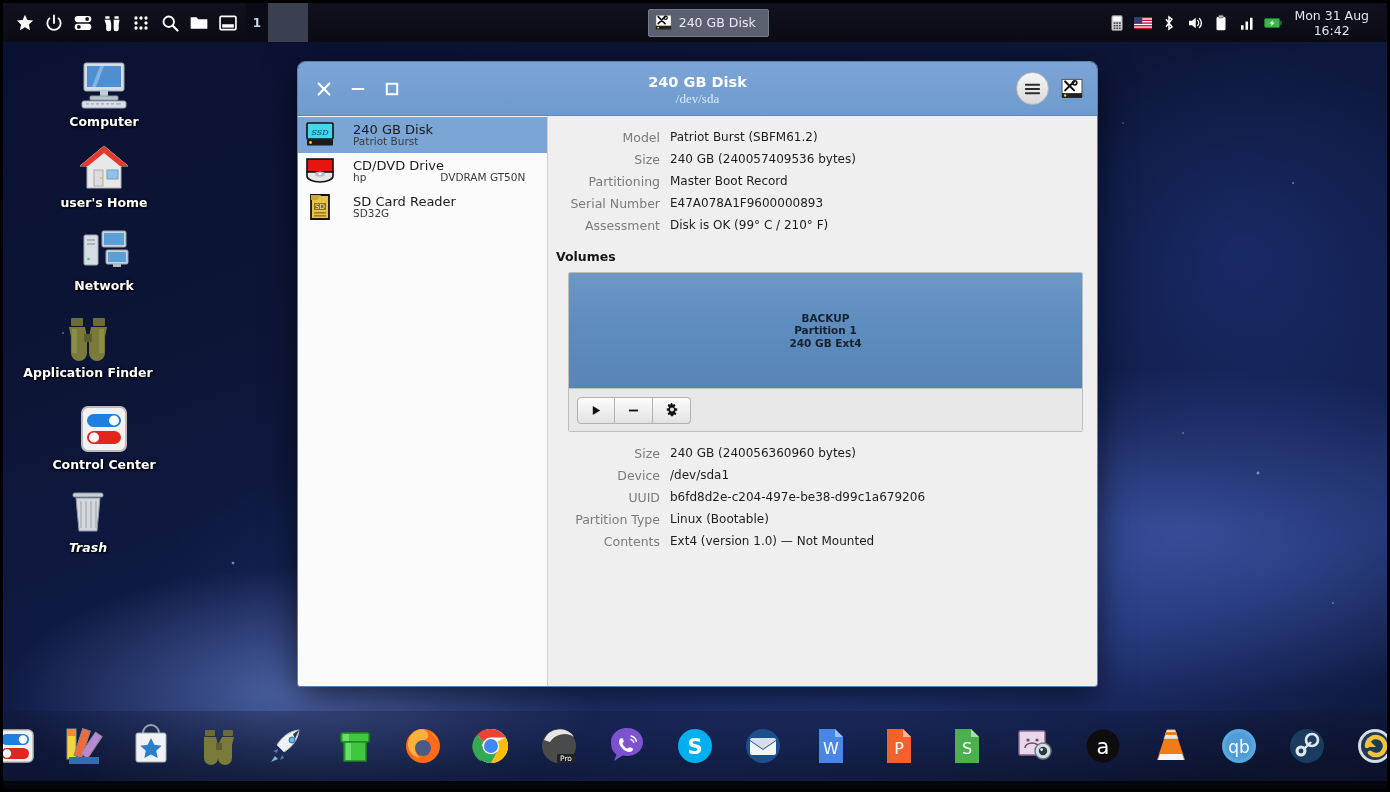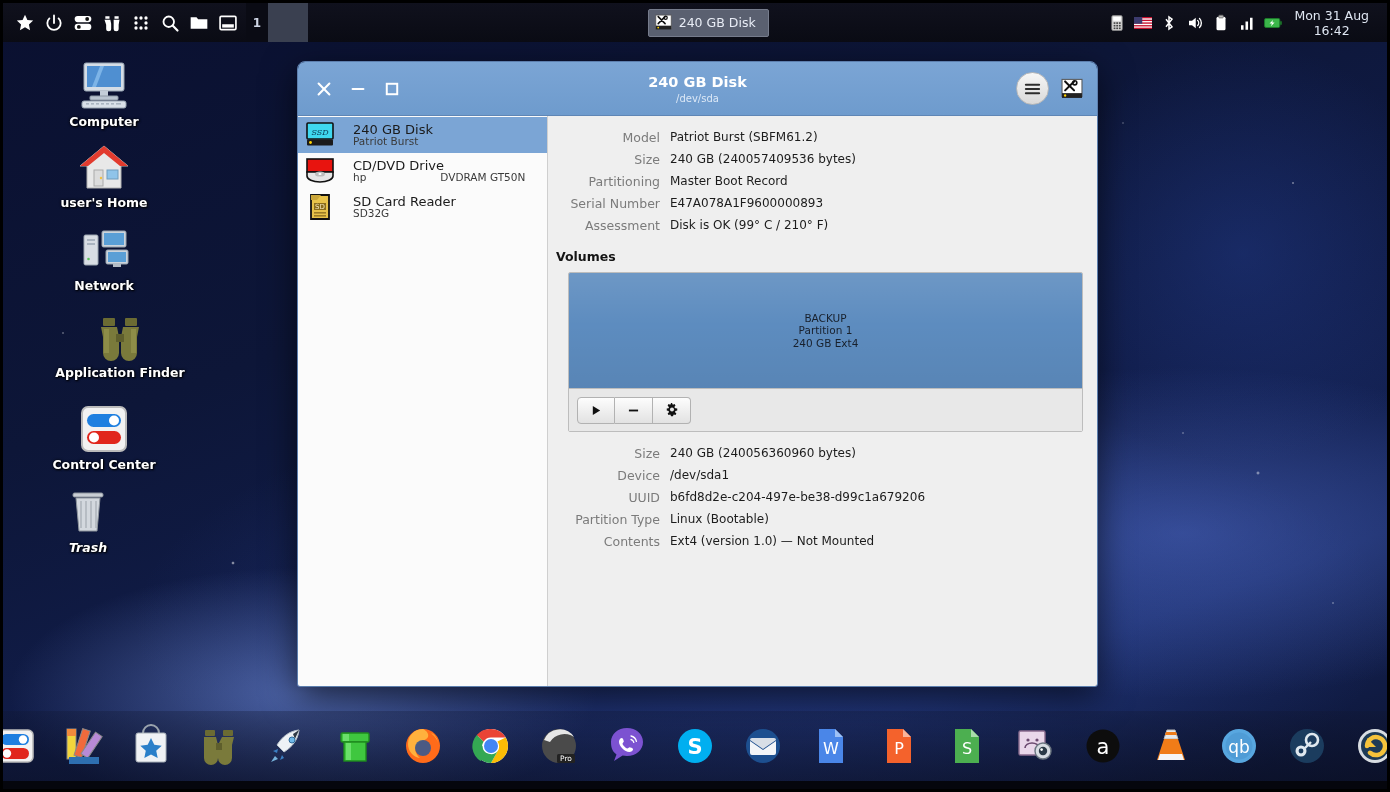--- a/index.html
+++ b/index.html
@@ -83,21 +83,21 @@
     height: 54px; background: linear-gradient(#7ba5d5, #6e9bcd);
     display: flex; align-items: center; position: relative;
     border-bottom: 1px solid #5f86b5;
   }
   .wbtns { display: flex; align-items: center; gap: 16px; padding-left: 17px; }
   .wbtn { width: 18px; height: 18px; cursor: pointer; }
   .title-center {
     position: absolute; left: 0; right: 0; text-align: center; pointer-events: none;
   }
   .title-main { color: #fff; font-size: 14.5px; font-weight: bold; line-height: 19px; }
-  .title-sub { color: #dce8f6; font-size: 10px; line-height: 13px; }
+  .title-sub { color: #dce8f6; font-size: 13px; line-height: 13px; font-family: Liberation Serif, serif; }
   .title-right { margin-left: auto; display: flex; align-items: center; gap: 12px; padding-right: 14px; }
   .menu-btn {
     width: 33px; height: 33px; border-radius: 50%;
     background: linear-gradient(#f6f6f6, #d9d9d9);
     border: 1px solid #b8b8b8; display: flex; align-items: center; justify-content: center;
     cursor: pointer;
   }
   #wbody { display: flex; height: 572px; }
   #sidebar {
     width: 250px; background: #fbfbfb; border-right: 1px solid #cfcfcf;
@@ -111,21 +111,21 @@
   .dev-name { font-size: 13px; color: #1b1b1b; white-space: nowrap; }
   .dev-sub { font-size: 10.5px; color: #3a3a3a; white-space: nowrap; }
   .dev-sub .sub2 { padding-left: 26px; margin-left: 48px; }
   #content {
     flex: 1; background: #efefef; padding: 14px 14px 0 0; overflow: hidden;
   }
   .kv { display: flex; margin-bottom: 7px; align-items: flex-start; }
   .kv .k { width: 122px; text-align: right; color: #7b7b7b; font-size: 12.5px; padding-right: 10px; }
   .kv .v { color: #1c1c1c; font-size: 12px; }
   .section-title { font-size: 12.5px; font-weight: bold; color: #141414; margin: 16px 0 8px 8px; }
-  .vol-wrap { margin-left: 20px; margin-right: 0; }
+  .vol-wrap { margin-left: 20px; margin-right: 0; font-weight: bold; }
   .vol-frame {
     border: 1px solid #bdbdbd; background: #fff; border-radius: 2px; overflow: hidden;
   }
   .vol-bar {
     height: 116px; background: #5d8cbf; display: flex; align-items: center; justify-content: center;
     border-bottom: 1px solid #bdbdbd; position: relative;
   }
   .vol-bar::before {
     content:""; position:absolute; inset:0;
     background: linear-gradient(rgba(255,255,255,0.10), rgba(255,255,255,0) 45%, rgba(0,0,0,0.05));
@@ -322,21 +322,21 @@
         <rect x="26" y="6" width="24" height="16" rx="1.5" fill="#ccd4dc" stroke="#98a3ae"></rect>
         <rect x="28" y="8" width="20" height="12" fill="#5a9fd6"></rect>
         <rect x="30" y="25" width="22" height="14" rx="1.5" fill="#ccd4dc" stroke="#98a3ae"></rect>
         <rect x="32" y="27" width="18" height="10" fill="#5a9fd6"></rect>
         <rect x="37" y="39" width="8" height="3" fill="#b3bcc6"></rect>
       </svg>
     </div>
     <div>Network</div>
   </div>
 
-  <div class="desk-icon" style="left:52px; top:303px;">
+  <div class="desk-icon" style="left:20px; top:303px;">
     <div class="glyph">
       <svg width="56" height="50" viewBox="0 0 56 50">
         <rect x="11" y="6" width="12" height="8" rx="1" fill="#6b6b33"></rect>
         <rect x="33" y="6" width="12" height="8" rx="1" fill="#6b6b33"></rect>
         <path d="M9 15h16l2 10v16a8 8 0 0 1-16 0V25z" fill="#7a7a3b"></path>
         <path d="M31 15h16l-2 10v16a8 8 0 0 1-16 0V25z" fill="#7a7a3b"></path>
         <path d="M12 17h5v24h-5z" fill="#9a9a52" opacity=".6"></path>
         <path d="M39 17h5v24h-5z" fill="#9a9a52" opacity=".6"></path>
         <rect x="24" y="22" width="8" height="8" fill="#5e5e2c"></rect>
       </svg>

